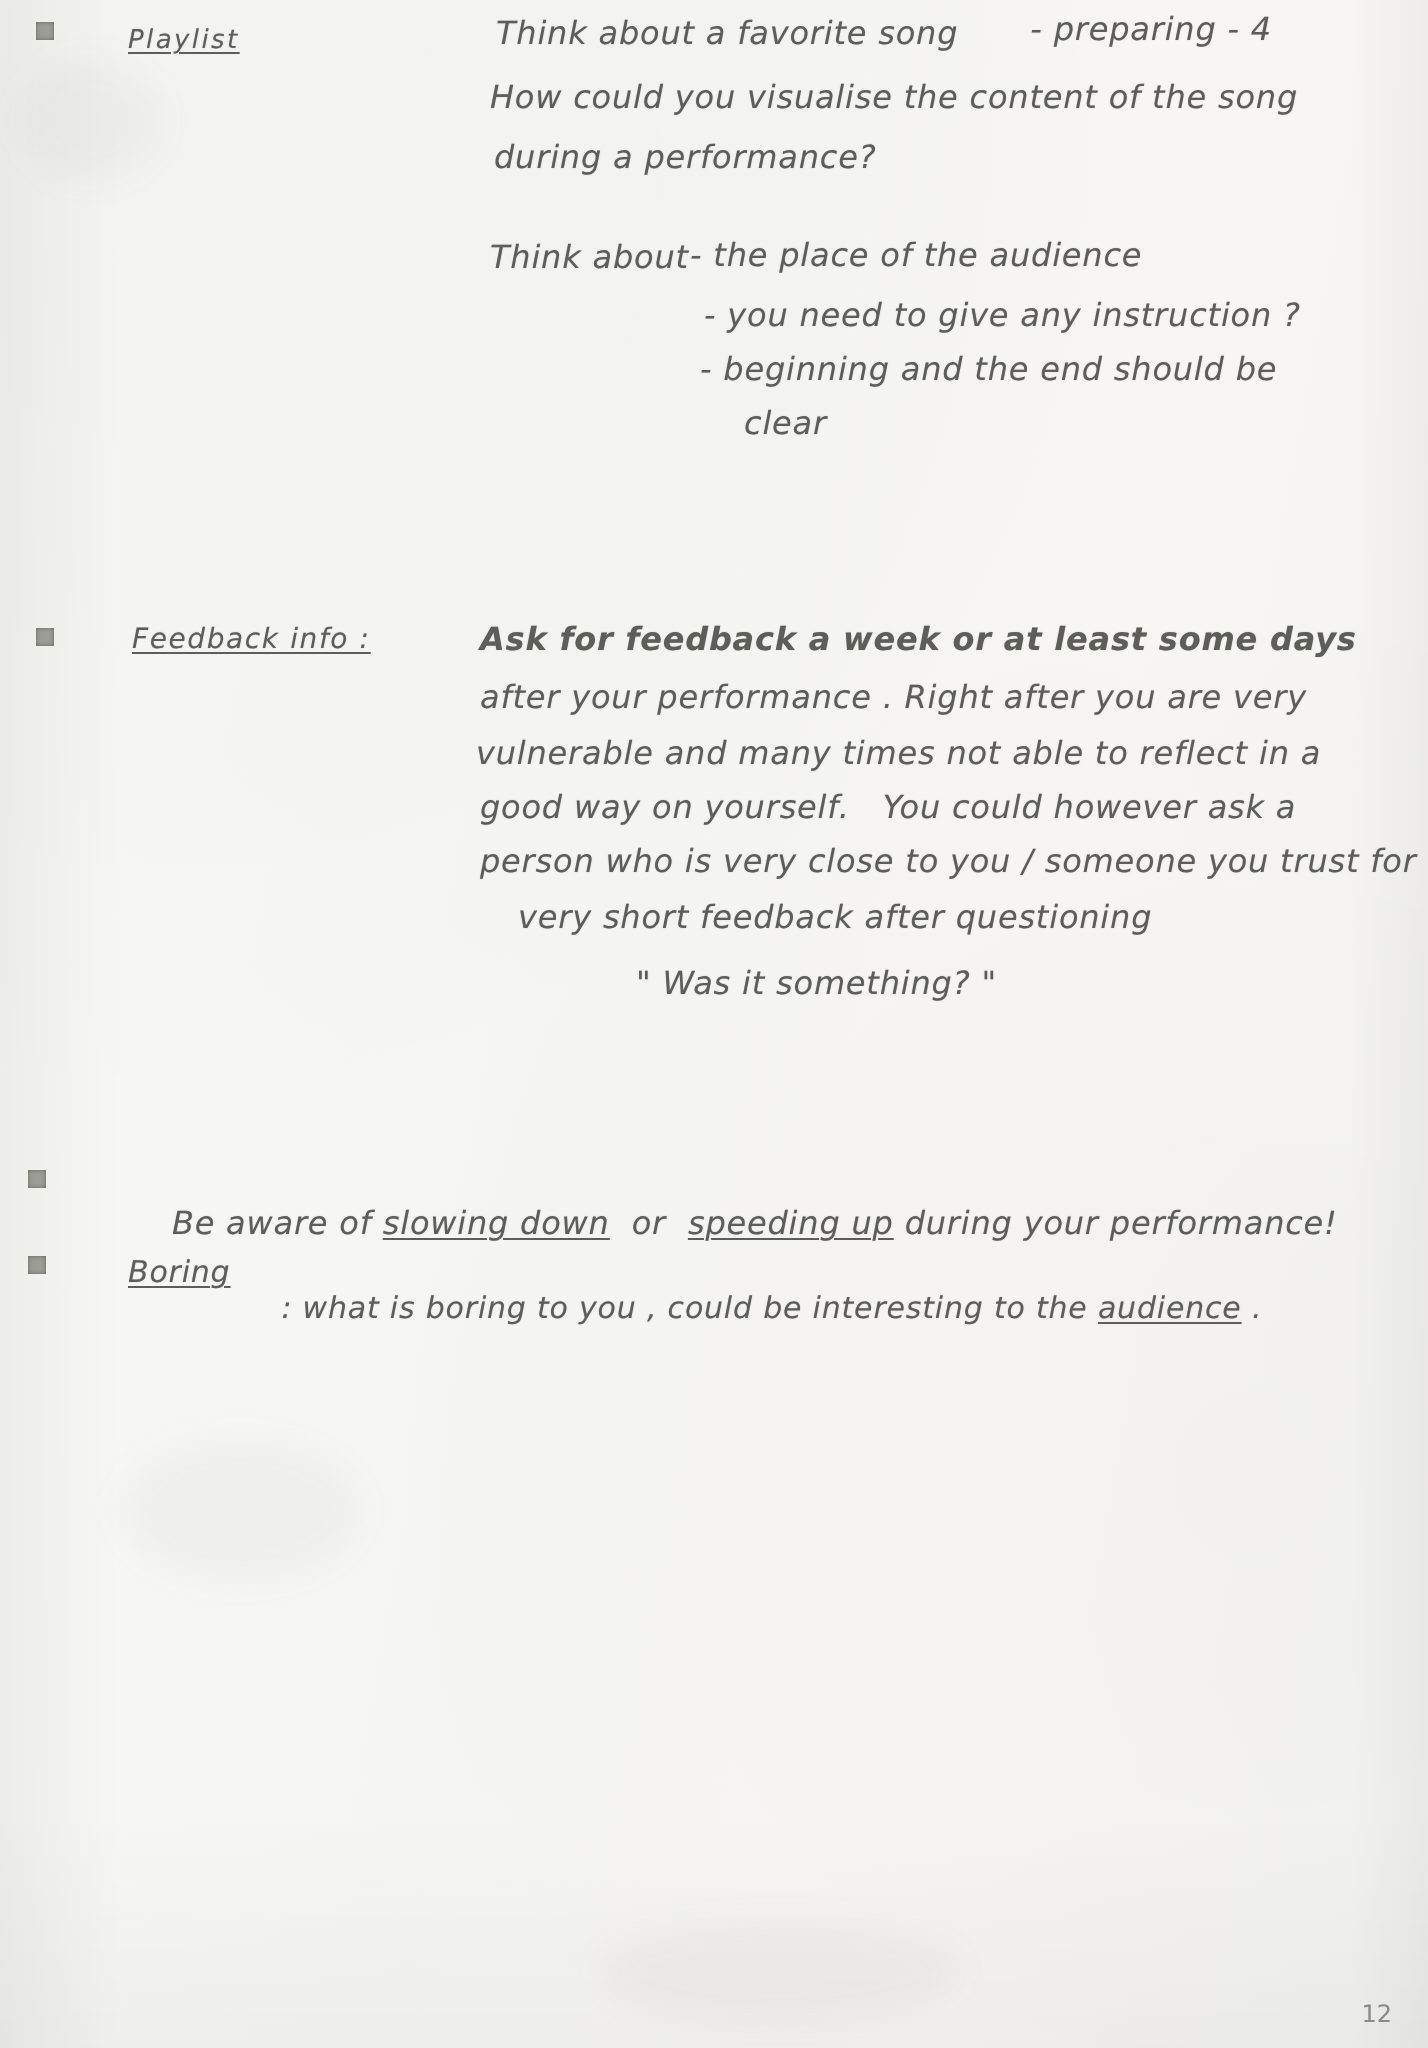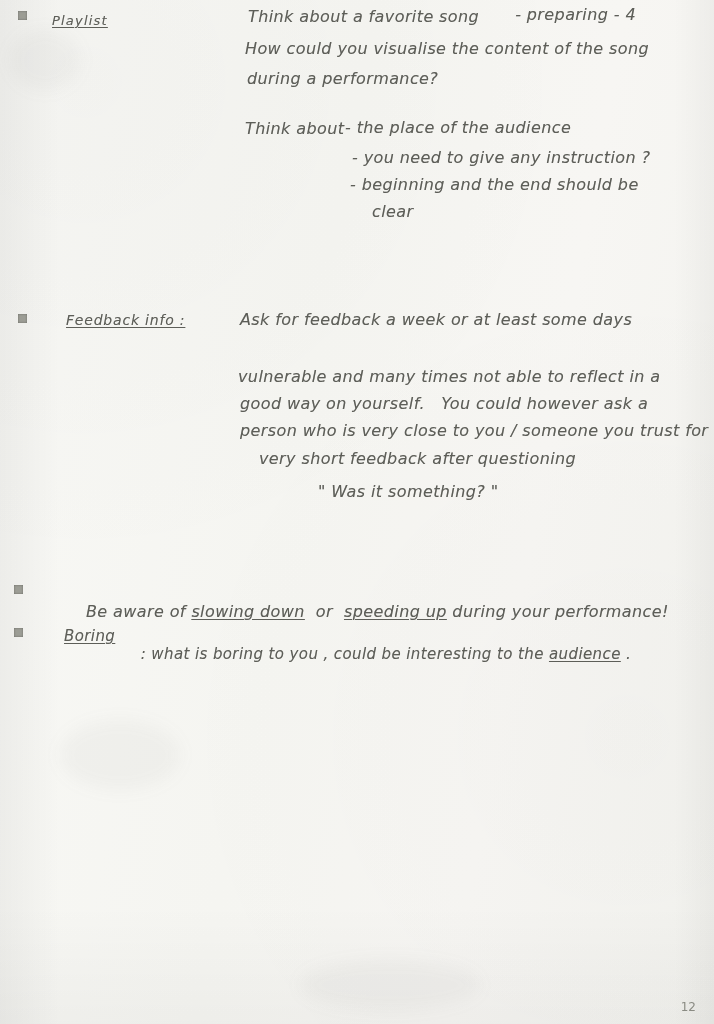--- a/index.html
+++ b/index.html
@@ -97,36 +97,37 @@
   <div class="paper-shade shade-left"></div>
   <div class="paper-shade shade-right"></div>
   <div class="paper-shade shade-bottom"></div>
   <div class="smudge" style="left:10px;top:30px;width:70px;height:60px;"></div>
   <div class="smudge" style="left:60px;top:720px;width:120px;height:70px;"></div>
   <div class="smudge" style="left:300px;top:960px;width:180px;height:50px;"></div>
 
   <div class="hw pencil-dark hdr">- preparing - 4</div>
 
   <div class="bullet" style="left:18px; top:11px;"></div>
-  <div class="hw pencil-dark ul" style="left:52px; top:14px; font-size:13px; letter-spacing:1.2px;">Playlist</div>
+  <div class="hw pencil-dark ul" style="left:64px; top:14px; font-size:13px; letter-spacing:1.2px;">Playlist</div>
 
   <div class="hw pencil-dark" style="left:248px; top:8px; font-size:16px;text-align:right;">Think about a favorite song</div>
   <div class="hw pencil-dark" style="left:245px; top:40px; font-size:16px;">How could you visualise the content of the song</div>
   <div class="hw pencil-dark" style="left:247px; top:70px; font-size:16px;">during a performance?</div>
 
   <div class="hw pencil-dark" style="left:245px; top:120px; font-size:16px;">Think about</div>
   <div class="hw pencil-dark" style="left:345px; top:119px; font-size:16px;">- the place of the audience</div>
   <div class="hw pencil-dark" style="left:352px; top:149px; font-size:16px;">- you need to give any instruction ?</div>
   <div class="hw pencil-dark" style="left:350px; top:176px; font-size:16px;">- beginning and the end should be</div>
   <div class="hw pencil-dark" style="left:372px; top:203px; font-size:16px;">clear</div>
 
   <div class="bullet" style="left:18px; top:314px;"></div>
   <div class="hw pencil-dark ul" style="left:66px; top:313px; font-size:14px; letter-spacing:0.8px;">Feedback info :</div>
 
-  <div class="hw pencil-dark" style="left:240px; top:311px; font-size:16px;">Ask for feedback a week or at least some days</div>
+  <div class="hw pencil-dark" style="left:240px; top:311px; font-size:16px;font-weight:bold;">Ask for feedback a week or at least some days</div>
+  <div class="hw pencil-dark" style="left:240px; top:340px; font-size:16px;">after your performance . Right after you are very</div>
   <div class="hw pencil-dark" style="left:238px; top:368px; font-size:16px;">vulnerable and many times not able to reflect in a</div>
   <div class="hw pencil-dark" style="left:240px; top:422px; font-size:16px;">person who is very close to you / someone you trust for</div>
   <div class="hw pencil-dark" style="left:240px; top:395px; font-size:16px;">good way on yourself.   You could however ask a</div>
   <div class="hw pencil-dark" style="left:240px; top:450px; font-size:16px;margin-left:19px;">very short feedback after questioning</div>
   <div class="hw pencil-dark" style="left:318px; top:483px; font-size:16px;">" Was it something? "</div>
 
   <div class="bullet" style="left:14px; top:585px;"></div>
   <div class="hw pencil-dark" style="left:64px; top:585px; font-size:16px;">
     <span>Be aware of </span><span class="ul">slowing down</span><span>  or  </span><span class="ul">speeding up</span><span> during your performance!</span>
   </div>

